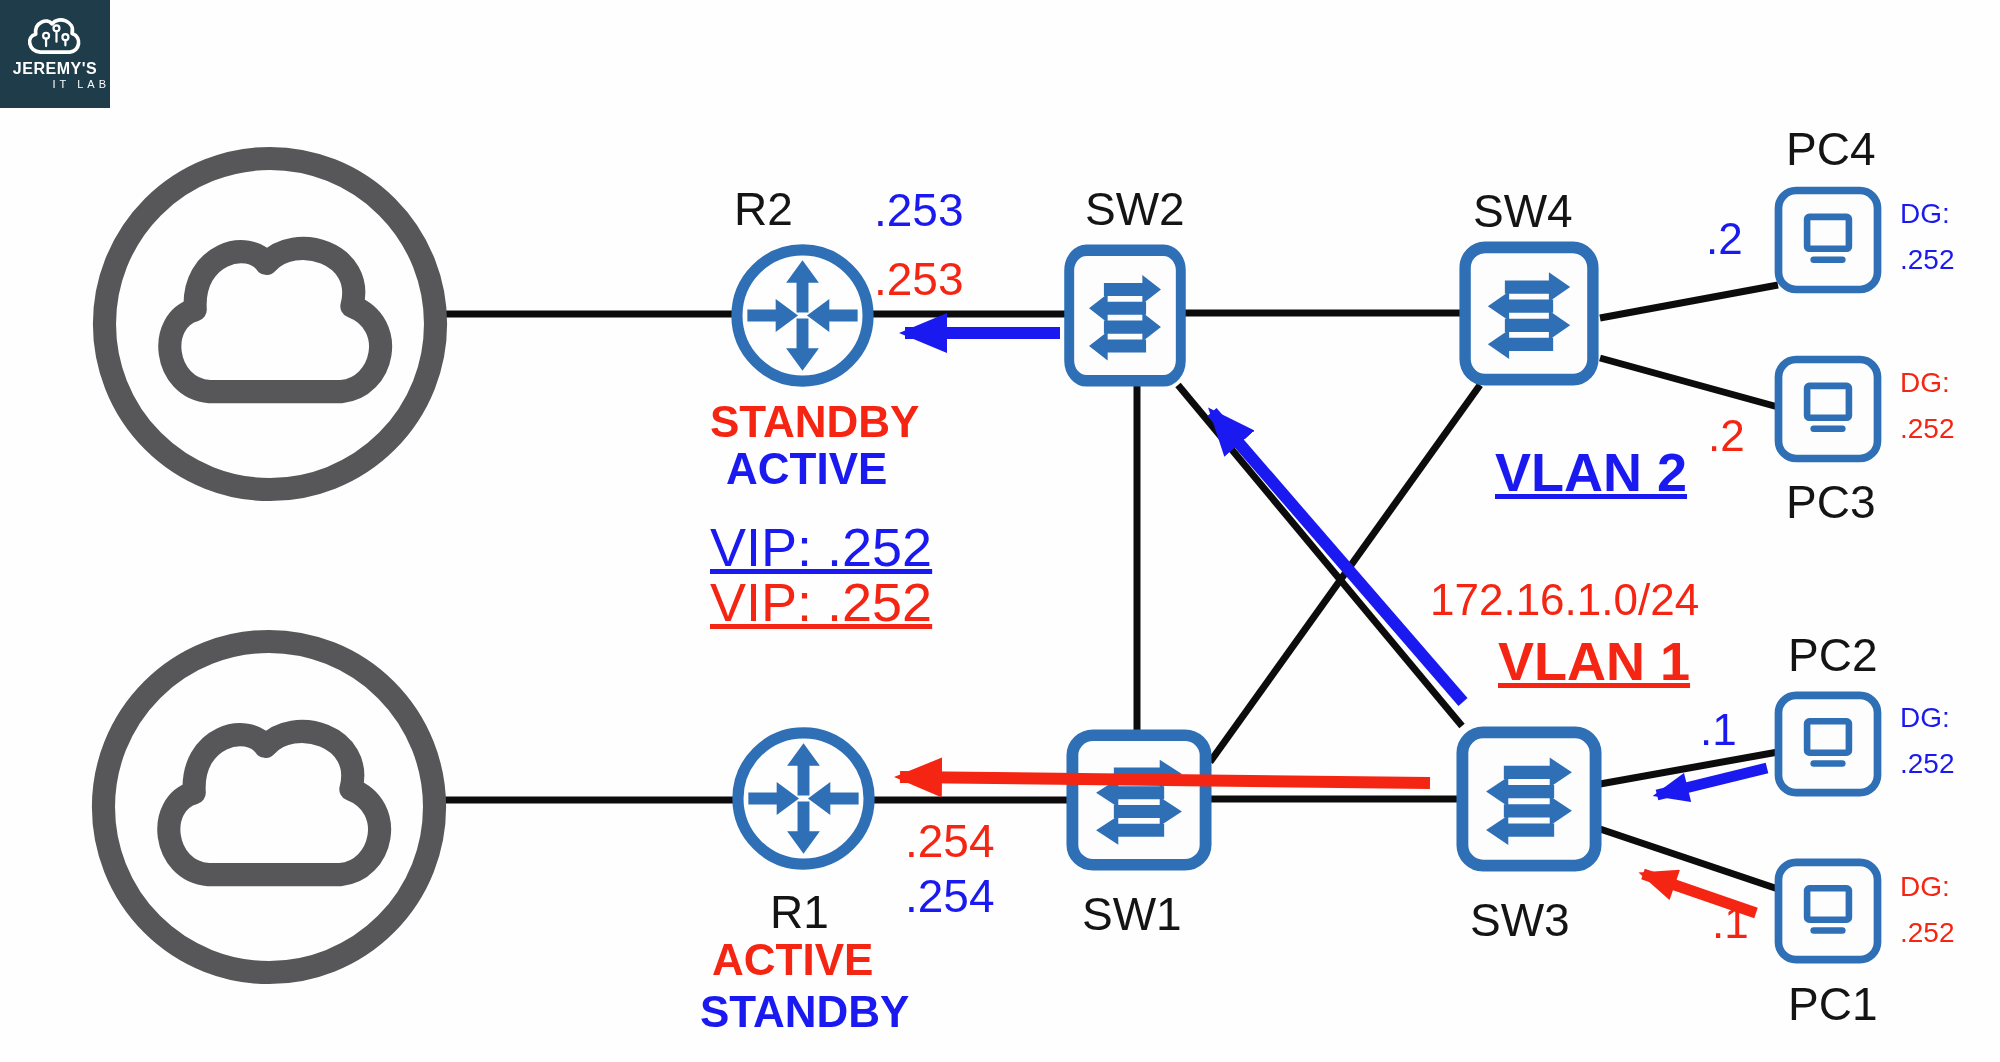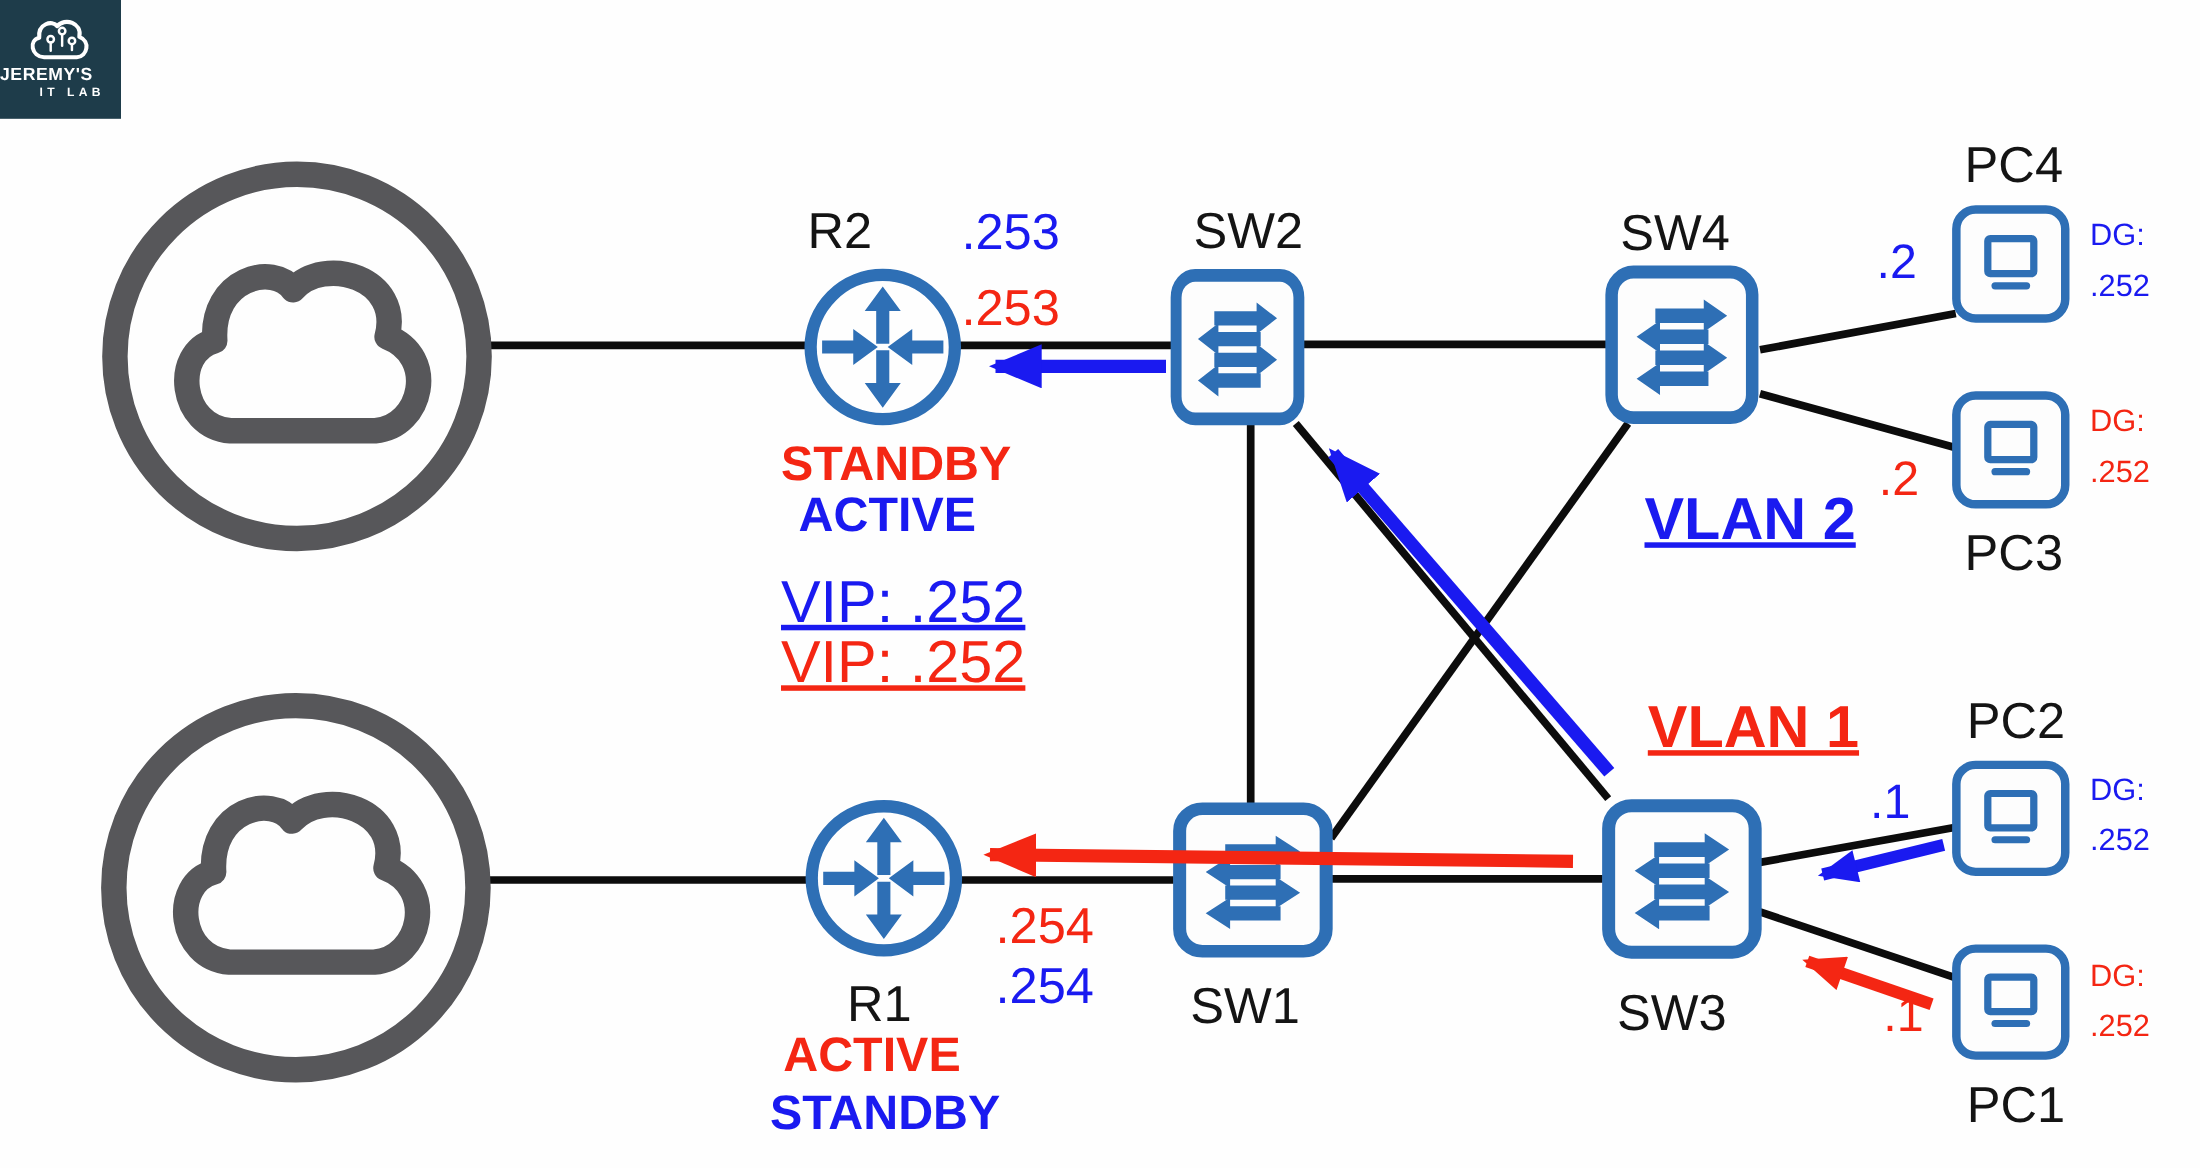--- a/index.html
+++ b/index.html
@@ -5,24 +5,24 @@
   html,body{margin:0;padding:0;background:#fff;}
   #canvas{position:relative;width:2000px;height:1062px;background:#fefefe;overflow:hidden;
           font-family:"Liberation Sans", sans-serif;}
   
   #topbar{position:absolute;left:0;top:0;width:2000px;height:108px;background:var(--bar);}
   #title{position:absolute;left:120px;right:60px;top:6px;height:100px;text-align:center;
          font-family:"DejaVu Sans", sans-serif;font-style:italic;font-size:72px;line-height:96px;
          color:#fff;letter-spacing:2px;text-shadow:4px 4px 3px rgba(30,30,30,.85);white-space:nowrap;}
   #logo{position:absolute;left:0;top:0;width:110px;height:108px;background:var(--logo_bg);}
   #logo svg{position:absolute;left:14px;top:6px;}
-  .logo-t1{position:absolute;left:0;top:60px;width:110px;color:#fff;
+  .logo-t1{position:absolute;left:0;top:60px;width:110px;text-align:center;color:#fff;
            font-size:16px;font-weight:700;letter-spacing:.5px;}
-  .logo-t2{position:absolute;left:0;top:78px;width:110px;text-align:left;color:#fff;
-           font-size:11px;font-weight:700;letter-spacing:4px;padding-left:36px;}
+  .logo-t2{position:absolute;left:0;top:78px;width:110px;text-align:right;color:#fff;
+           font-size:11px;font-weight:400;letter-spacing:4px;}
   
   #wires,#arrows{position:absolute;left:0;top:0;}
   #wires{z-index:1;} .dev{position:absolute;z-index:2;} #arrows{z-index:3;}
   .lbl{position:absolute;z-index:4;font-size:46px;line-height:1.02;white-space:nowrap;}
   .s40{font-size:28px;} .s42{font-size:54px;text-decoration:underline;} .s44{font-size:44px;}
   .bold{font-weight:700;}
   .c-blue{color:var(--blue);} .c-red{color:var(--red);} .c-black{color:var(--ink);}
   svg{display:block;}
 </style>
 </head>
@@ -188,20 +188,21 @@
   <div class="lbl c-blue s44" style="left:1706px;top:217px">.2</div>
   <div class="lbl c-blue s40" style="left:1900px;top:200px">DG:</div>
   <div class="lbl c-blue s40" style="left:1900px;top:246px">.252</div>
 
   <div class="lbl c-red s40" style="left:1900px;top:369px">DG:</div>
   <div class="lbl c-red s40" style="left:1900px;top:415px">.252</div>
   <div class="lbl c-red s44" style="left:1708px;top:414px">.2</div>
   <div class="lbl c-black" style="left:1786px;top:479px">PC3</div>
 
   <div class="lbl c-blue bold s42" style="left:1495px;top:445px">VLAN 2</div>
+  <div class="lbl c-red s44" style="left:1430px;top:578px">172.16.1.0/24</div>
   <div class="lbl c-red bold s42" style="left:1498px;top:634px">VLAN 1</div>
 
   <div class="lbl c-red" style="left:905px;top:818px">.254</div>
   <div class="lbl c-blue" style="left:905px;top:873px">.254</div>
   <div class="lbl c-black" style="left:770px;top:889px">R1</div>
   <div class="lbl c-red bold s44" style="left:712px;top:938px">ACTIVE</div>
   <div class="lbl c-blue bold s44" style="left:700px;top:990px">STANDBY</div>
 
   <div class="lbl c-black" style="left:1788px;top:632px">PC2</div>
   <div class="lbl c-blue s44" style="left:1700px;top:708px">.1</div>

